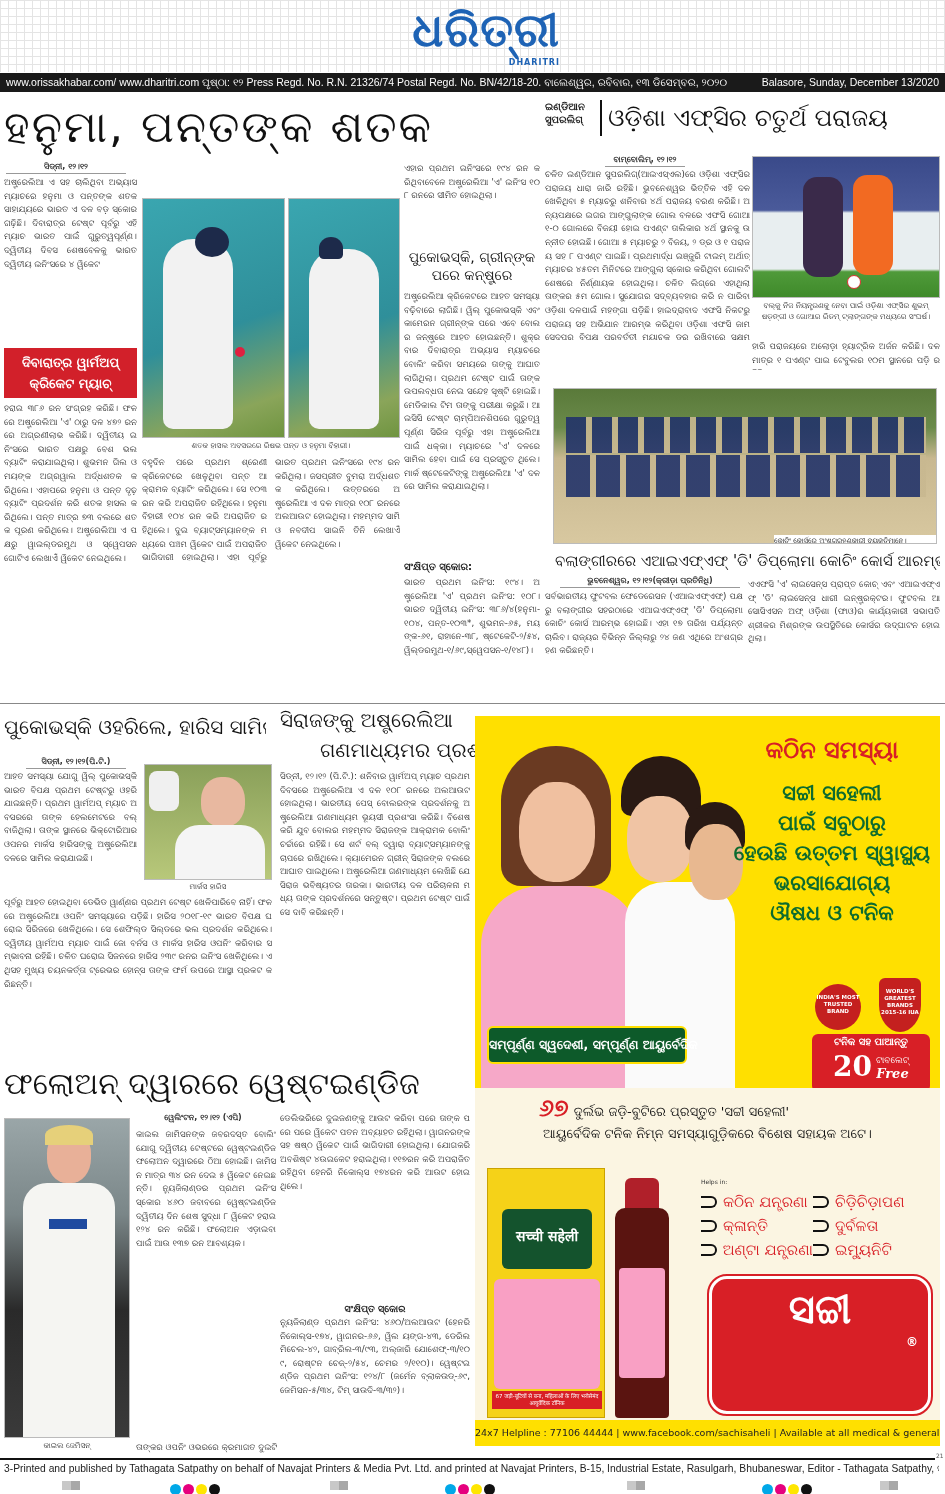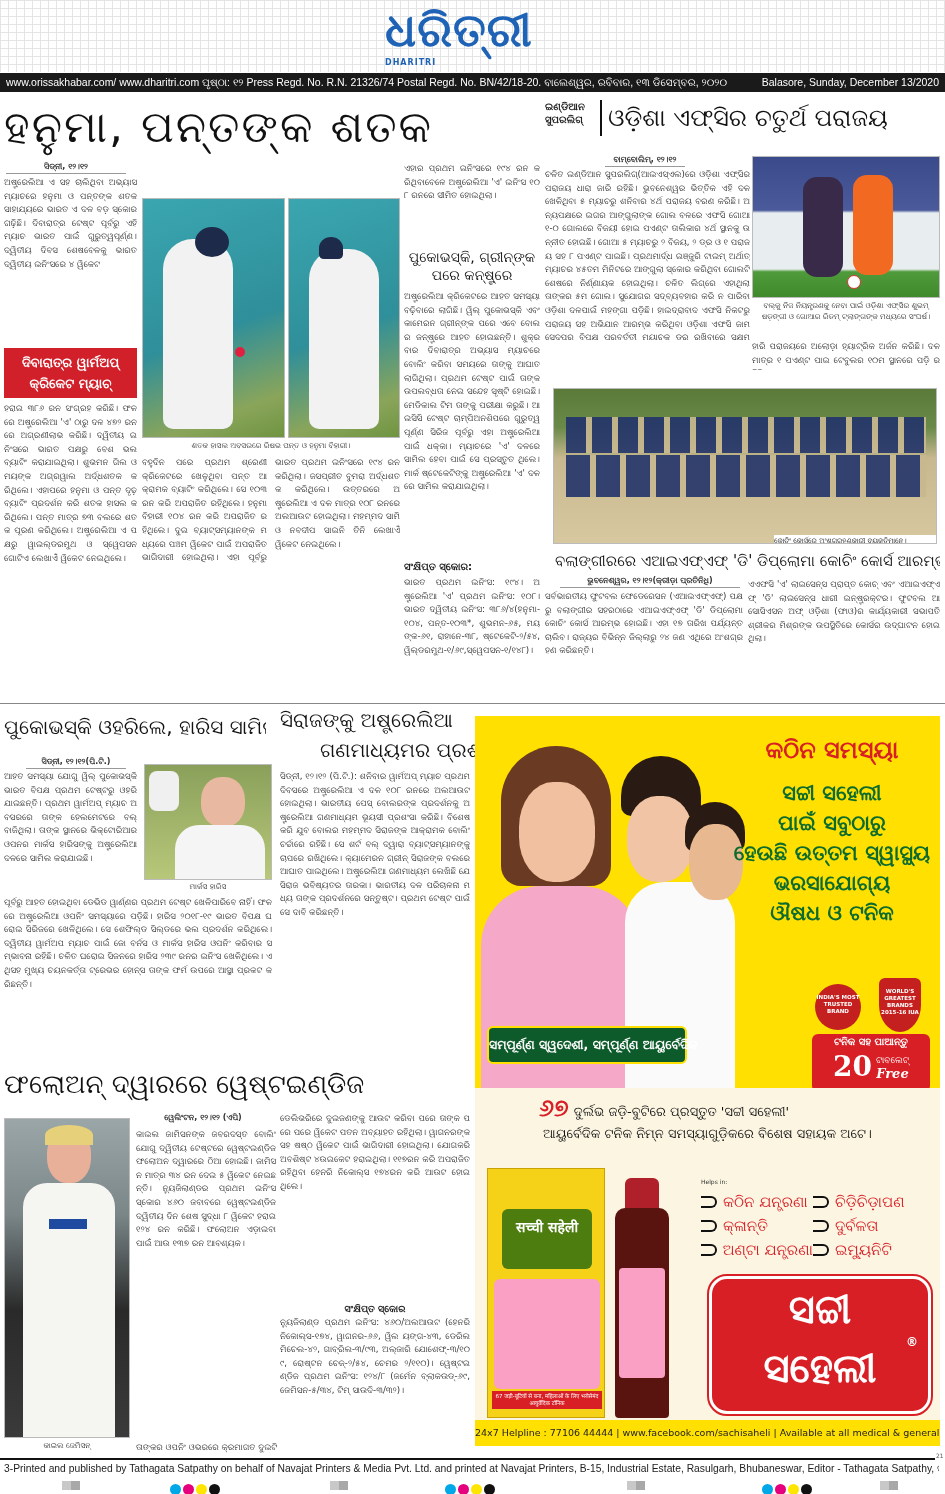--- a/index.html
+++ b/index.html
@@ -5,21 +5,21 @@
   * { box-sizing: border-box; margin: 0; padding: 0; }
   html, body { width: 945px; height: 1494px; background: #fff; overflow: hidden; }
   body { font-family: "DejaVu Sans", sans-serif; color: #222; position: relative; }
   .abs { position: absolute; }
   .masthead {
     left: 0; top: 0; width: 945px; height: 72px;
     background-color: #fff;
     background-image: linear-gradient(#e4e4e4 1px, transparent 1px), linear-gradient(90deg, #e4e4e4 1px, transparent 1px);
     background-size: 8px 8px;
   }
-  .logo { left: 385px; top: 2px; width: 175px; height: 70px; text-align: left; }
+  .logo { left: 385px; top: 2px; width: 175px; height: 70px; text-align: right; }
   .logo-main { font-family: "DejaVu Serif", serif; font-size: 46px; font-weight: bold; color: #1e63b5; line-height: 56px; letter-spacing: 1px; }
   .logo-sub { font-size: 8px; font-weight: bold; color: #1e63b5; line-height: 10px; letter-spacing: 1px; }
   .infobar { left: 0; top: 73px; width: 945px; height: 19px; background: #1a1a1a; color: #fff; font-family: "Liberation Sans", sans-serif; font-size: 10.5px; line-height: 19px; padding: 0 6px; display: flex; justify-content: space-between; white-space: nowrap; overflow: hidden; }
   .headline { font-family: "DejaVu Sans", sans-serif; color: #111; white-space: nowrap; overflow: hidden; }
   .hl-big { left: 4px; top: 98px; width: 535px; font-size: 44px; line-height: 58px; letter-spacing: 2px; }
   .kicker { left: 545px; top: 100px; width: 52px; font-size: 10px; line-height: 13px; font-weight: bold; }
   .kicker-sep { left: 600px; top: 100px; width: 2px; height: 36px; background: #111; }
   .hl-isl { left: 608px; top: 98px; width: 335px; font-size: 24px; line-height: 40px; }
   .dateline { font-size: 8px; font-weight: bold; text-align: center; border-bottom: 1px solid #999; padding-bottom: 1px; color: #333; white-space: nowrap; overflow: hidden; }
   .col-text { font-size: 8.6px; line-height: 13.6px; color: #333; text-align: justify; overflow: hidden; word-break: break-all; }
@@ -115,21 +115,21 @@
   <div style="position:absolute;left:30px;top:60px;width:90px;height:60px;background:#f5f5f5;border-radius:24px 24px 0 0;"></div>
   <div style="position:absolute;left:4px;top:6px;width:30px;height:40px;background:#f0f0f0;border-radius:8px;"></div>
 </div>
 <div class="abs caption" style="left:144px;top:882px;width:128px;">ମାର୍କସ ହାରିସ</div>
 <div class="abs col-text" style="left:4px;top:896px;width:268px;height:158px;">ପୂର୍ବରୁ ଆହତ ହୋଇଥିବା ଡେଭିଡ ୱାର୍ଣ୍ଣର ପ୍ରଥମ ଟେଷ୍ଟ ଖେଳିପାରିବେ ନାହିଁ। ଫଳରେ ଅଷ୍ଟ୍ରେଲିଆ ଓପନିଂ ସମସ୍ୟାରେ ପଡ଼ିଛି। ହାରିସ ୨୦୧୮-୧୯ ଭାରତ ବିପକ୍ଷ ଘରୋଇ ସିରିଜରେ ଖେଳିଥିଲେ। ସେ ଶେଫିଲ୍ଡ ସିଲ୍ଡରେ ଭଲ ପ୍ରଦର୍ଶନ କରିଥିଲେ। ଦ୍ୱିତୀୟ ୱାର୍ମଅପ ମ୍ୟାଚ ପାଇଁ ଜୋ ବର୍ନସ ଓ ମାର୍କସ ହାରିସ ଓପନିଂ କରିବାର ସମ୍ଭାବନା ରହିଛି। ଚଳିତ ଘରୋଇ ସିଜନରେ ହାରିସ ୨୩୯ ରନର ଇନିଂସ ଖେଳିଥିଲେ। ଏଥିସହ ମୁଖ୍ୟ ଚୟନକର୍ତ୍ତା ଟ୍ରେଭର ହୋନ୍ସ ତାଙ୍କ ଫର୍ମ ଉପରେ ଆସ୍ଥା ପ୍ରକଟ କରିଛନ୍ତି।</div>
 
 <div class="abs hl-mid" style="left:280px;top:706px;width:190px;font-size:20px;line-height:28px;">ସିରାଜଙ୍କୁ ଅଷ୍ଟ୍ରେଲିଆ</div>
 <div class="abs hl-mid" style="left:280px;top:736px;width:190px;font-size:20px;line-height:28px;margin-left:40px;">ଗଣମାଧ୍ୟମର ପ୍ରଶଂସା</div>
 <div class="abs col-text" style="left:280px;top:770px;width:190px;height:284px;">ସିଡ୍‌ନୀ, ୧୨।୧୨ (ପି.ଟି.): ଶନିବାର ୱାର୍ମଅପ୍ ମ୍ୟାଚ ପ୍ରଥମ ଦିବସରେ ଅଷ୍ଟ୍ରେଲିଆ ଏ ଦଳ ୧୦୮ ରନରେ ଅଲଆଉଟ ହୋଇଥିଲା। ଭାରତୀୟ ପେସ୍ ବୋଲରଙ୍କ ପ୍ରଦର୍ଶନକୁ ଅଷ୍ଟ୍ରେଲିଆ ଗଣମାଧ୍ୟମ ଭୂୟସୀ ପ୍ରଶଂସା କରିଛି। ବିଶେଷ କରି ଯୁବ ବୋଲର ମହମ୍ମଦ ସିରାଜଙ୍କ ଆକ୍ରାମକ ବୋଲିଂ ଚର୍ଚ୍ଚାରେ ରହିଛି। ସେ ଶର୍ଟ ବଲ୍ ଦ୍ୱାରା ବ୍ୟାଟ୍ସମ୍ୟାନଙ୍କୁ ଚାପରେ ରଖିଥିଲେ। କ୍ୟାମେରନ ଗ୍ରୀନ୍ ସିରାଜଙ୍କ ବଲରେ ଆଘାତ ପାଇଥିଲେ। ଅଷ୍ଟ୍ରେଲିଆ ଗଣମାଧ୍ୟମ ଲେଖିଛି ଯେ ସିରାଜ ଭବିଷ୍ୟତର ତାରକା। ଭାରତୀୟ ଦଳ ପରିଚାଳନା ମଧ୍ୟ ତାଙ୍କ ପ୍ରଦର୍ଶନରେ ସନ୍ତୁଷ୍ଟ। ପ୍ରଥମ ଟେଷ୍ଟ ପାଇଁ ସେ ଦାବି କରିଛନ୍ତି।</div>
 
-<div class="abs hl-mid" style="left:4px;top:1062px;width:468px;font-size:26px;line-height:44px;">ଫଲୋଅନ୍ ଦ୍ୱାରରେ ୱେଷ୍ଟଇଣ୍ଡିଜ</div>
+<div class="abs hl-mid" style="left:4px;top:1062px;width:468px;font-size:30px;line-height:44px;">ଫଲୋଅନ୍ ଦ୍ୱାରରେ ୱେଷ୍ଟଇଣ୍ଡିଜ</div>
 <div class="abs photo" style="left:4px;top:1118px;width:126px;height:320px;background:linear-gradient(180deg,#9aa6a8 0%,#7a8688 30%,#2a2a2a 60%,#3a3a3a 100%);">
   <div style="position:absolute;left:42px;top:10px;width:44px;height:54px;background:#e8b098;border-radius:45%;"></div>
   <div style="position:absolute;left:40px;top:6px;width:48px;height:20px;background:#e6d07a;border-radius:50% 50% 0 0;"></div>
   <div style="position:absolute;left:18px;top:64px;width:92px;height:256px;background:#f5f5f2;border-radius:24px 24px 0 0;"></div>
   <div style="position:absolute;left:44px;top:100px;width:38px;height:10px;background:#1e4aa0;"></div>
 </div>
 <div class="abs caption" style="left:4px;top:1441px;width:126px;">କାଇଲ ଜେମିସନ୍</div>
 <div class="abs dateline" style="left:148px;top:1113px;width:110px;border-bottom:none;">ୱେଲିଂଟନ, ୧୨।୧୨ (ଏପି)</div>
 <div class="abs col-text" style="left:136px;top:1128px;width:140px;height:312px;">କାଇଲ ଜାମିସନଙ୍କ ଜବରଦସ୍ତ ବୋଲିଂ ଯୋଗୁ ଦ୍ୱିତୀୟ ଟେଷ୍ଟରେ ୱେଷ୍ଟଇଣ୍ଡିଜ ଫଲୋଅନ ଦ୍ୱାରରେ ଠିଆ ହୋଇଛି। ଜାମିସନ ମାତ୍ର ୩୪ ରନ ଦେଇ ୫ ୱିକେଟ ନେଇଛନ୍ତି। ନ୍ୟୁଜିଲାଣ୍ଡର ପ୍ରଥମ ଇନିଂସ ସ୍କୋର ୪୬୦ ଜବାବରେ ୱେଷ୍ଟଇଣ୍ଡିଜ ଦ୍ୱିତୀୟ ଦିନ ଶେଷ ସୁଦ୍ଧା ୮ ୱିକେଟ ହରାଇ ୧୨୪ ରନ କରିଛି। ଫଲୋଅନ ଏଡ଼ାଇବା ପାଇଁ ଆଉ ୧୩୭ ରନ ଆବଶ୍ୟକ।</div>
 <div class="abs col-text" style="left:280px;top:1112px;width:190px;height:186px;">ଡେଲିଭରିରେ ଦୁଇଜଣଙ୍କୁ ଆଉଟ କରିବା ପରେ ତାଙ୍କ ପରେ ପରେ ୱିକେଟ ପତନ ଅବ୍ୟାହତ ରହିଥିଲା। ୱାଗନରଙ୍କ ସହ ଷଷ୍ଠ ୱିକେଟ ପାଇଁ ଭାଗିଦାରୀ ହୋଇଥିଲା। ଯୋଗକରି ଅବଶିଷ୍ଟ ୪ଉଇକେଟ ହରାଇଥିଲା। ୧୧୭ରନ କରି ଅପରାଜିତ ରହିଥିବା ହେନରି ନିକୋଲ୍ସ ୧୭୪ରନ କରି ଆଉଟ ହୋଇଥିଲେ।</div>
@@ -169,21 +169,21 @@
       </span>
     </div>
   </div>
   <div class="ad-cream">
     <div style="position:absolute;left:0;top:6px;width:378px;text-align:center;white-space:nowrap;">
       <span style="color:#d81f26;font-size:24px;font-weight:bold;">୬୭</span>
       <span style="font-size:13px;color:#111;">ଦୁର୍ଲଭ ଜଡ଼ି-ବୁଟିରେ ପ୍ରସ୍ତୁତ 'ସଚ୍ଚୀ ସହେଲୀ'</span>
     </div>
     <div style="position:absolute;left:0;top:38px;width:465px;text-align:center;font-size:13px;color:#111;white-space:nowrap;">ଆୟୁର୍ବେଦିକ ଟନିକ ନିମ୍ନ ସମସ୍ୟାଗୁଡ଼ିକରେ ବିଶେଷ ସହାୟକ ଅଟେ।</div>
     <div style="position:absolute;left:12px;top:80px;width:118px;height:250px;background:#f5d218;border:1px solid #caa200;">
-      <div style="position:absolute;left:14px;top:40px;width:90px;height:60px;background:#4d7c0f;border-radius:6px;color:#fff;font-family:'DejaVu Serif',serif;font-size:14px;font-weight:bold;text-align:center;padding-top:7px;line-height:22px;">सच्ची सहेली</div>
+      <div style="position:absolute;left:14px;top:40px;width:90px;height:60px;background:#14532d;border-radius:6px;color:#fff;font-family:'DejaVu Serif',serif;font-size:14px;font-weight:bold;text-align:center;padding-top:16px;line-height:22px;">सच्ची सहेली</div>
       <div style="position:absolute;left:6px;top:110px;width:106px;height:110px;background:#f9a0c4;border-radius:6px;"></div>
       <div style="position:absolute;left:4px;top:222px;width:110px;font-size:5.5px;line-height:7px;background:#d81f26;color:#fff;text-align:center;padding:2px;">67 जड़ी-बूटियों से बना, महिलाओं के लिए भरोसेमंद आयुर्वेदिक टॉनिक</div>
     </div>
     <div style="position:absolute;left:140px;top:90px;width:54px;height:240px;">
       <div style="position:absolute;left:10px;top:0;width:34px;height:30px;background:#b0202a;border-radius:6px 6px 0 0;"></div>
       <div style="position:absolute;left:0;top:30px;width:54px;height:210px;background:#5a1410;border-radius:10px 10px 4px 4px;"></div>
       <div style="position:absolute;left:4px;top:90px;width:46px;height:110px;background:#f9a0c4;border-radius:4px;"></div>
     </div>
     <div style="position:absolute;left:226px;top:90px;font-size:6px;color:#333;">Helps in:</div>
     <div style="position:absolute;left:226px;top:102px;width:234px;display:grid;grid-template-columns:112px 122px;">
@@ -207,21 +207,20 @@
           <span class="bullet-arrow"></span>
           <span>ଅଣ୍ଟା ଯନ୍ତ୍ରଣା</span>
         </div>
       <div class="bullet-item">
           <span class="bullet-arrow"></span>
           <span>ଇମ୍ୟୁନିଟି</span>
         </div>
     </div>
     <div style="position:absolute;left:234px;top:188px;width:222px;height:138px;background:#d81f26;border:3px solid #fff;outline:2px solid #d81f26;border-radius:18px;color:#fff;text-align:center;font-weight:bold;">
       <div style="font-size:40px;line-height:60px;">ସଚ୍ଚୀ</div>
-      <div style="font-size:40px;line-height:58px;">ସହେଲୀ</div>
       <span style="position:absolute;right:10px;top:56px;font-size:12px;">®</span>
     </div>
   </div>
   <div class="ad-footer">24x7 Helpline : 77106 44444  |  www.facebook.com/sachisaheli  |  Available at all medical &amp; general stores</div>
 </div>
 
 <div class="abs footer-rule"></div>
 <div class="abs" style="left:936px;top:1452px;font-size:6px;color:#555;">21</div>
 <div class="abs footer-text">3-Printed and published by Tathagata Satpathy on behalf of Navajat Printers &amp; Media Pvt. Ltd. and printed at Navajat Printers, B-15, Industrial Estate, Rasulgarh, Bhubaneswar, Editor - Tathagata Satpathy, ସମ୍ପାଦକ- ତଥାଗତ ସତପଥୀ</div>
 <div class="abs" style="left:0;top:1480px;width:945px;height:14px;">

